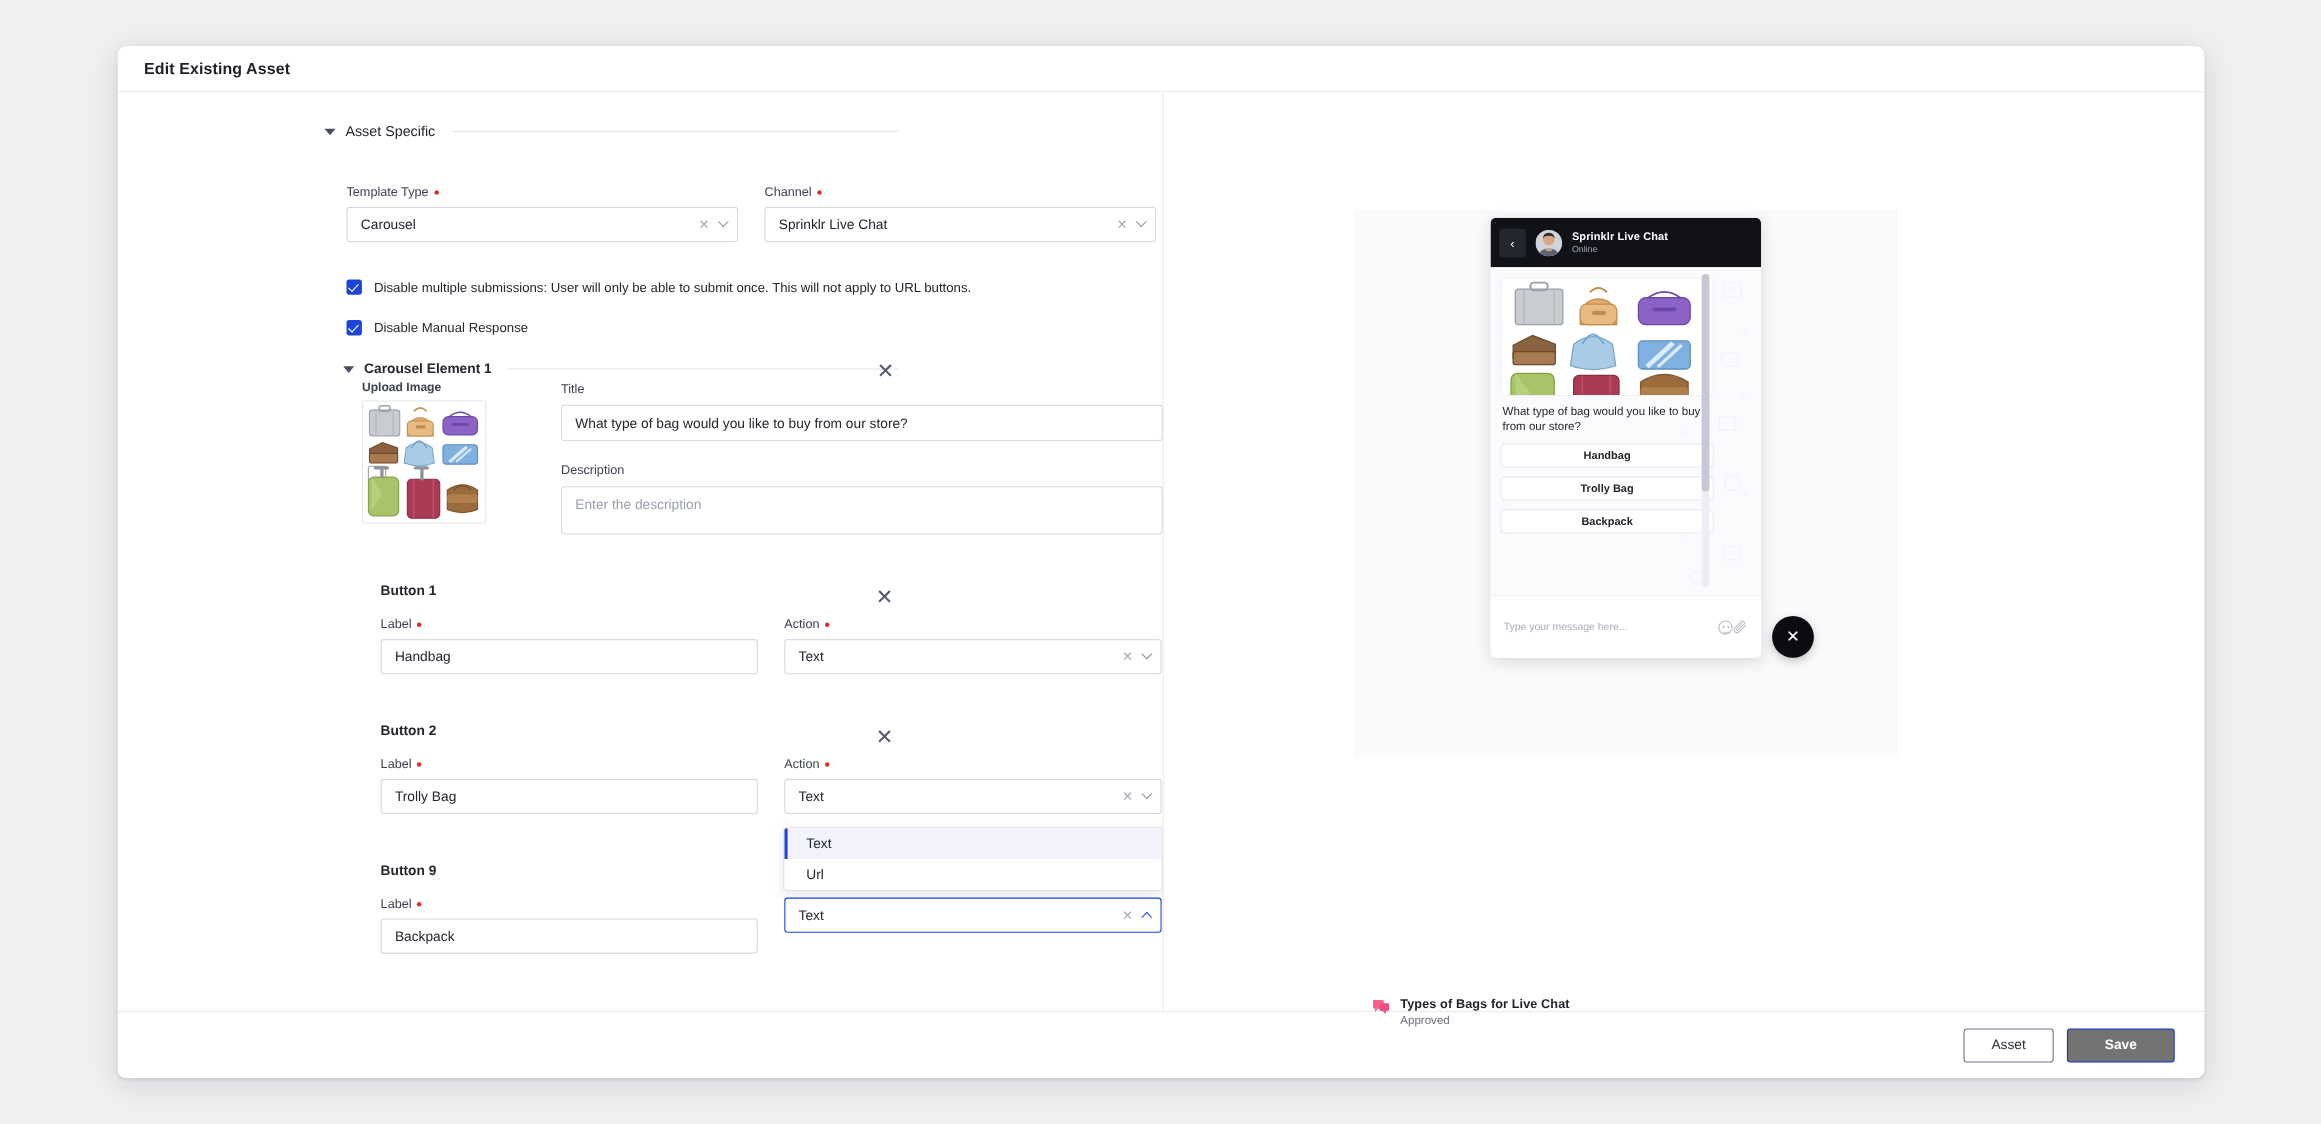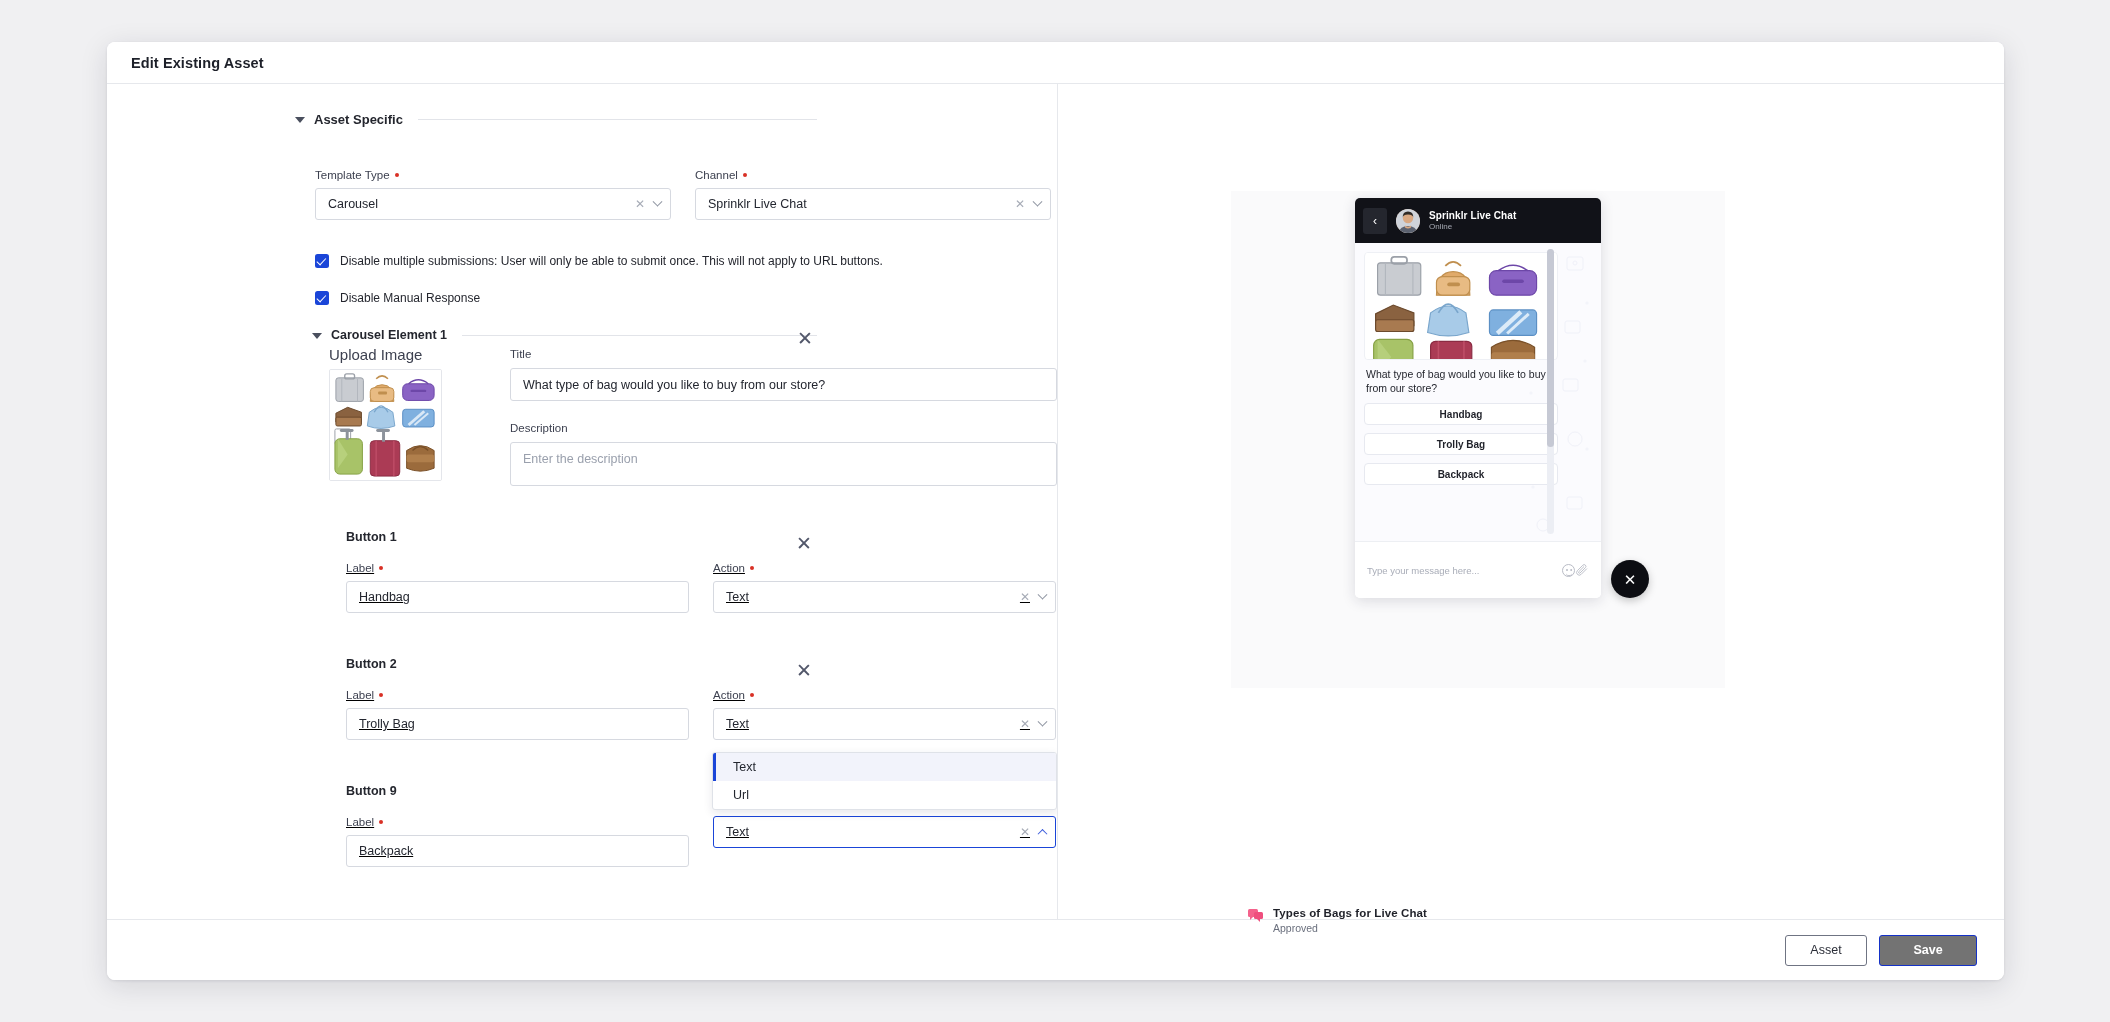--- a/index.html
+++ b/index.html
@@ -50,21 +50,21 @@
     padding-left: 188px; padding-right: 240px;
     margin-bottom: 42px;
   }
   .tri {
     width: 0; height: 0;
     border-left: 5px solid transparent;
     border-right: 5px solid transparent;
     border-top: 6px solid #4a4f5e;
     margin-top: 1px;
   }
-  .section-head .label { font-size: 13px; font-weight: bold; color: #24262e; white-space: nowrap; }
+  .section-head .label { font-size: 13px; font-weight: normal; color: #24262e; white-space: nowrap; }
   .section-head .rule { flex: 1; height: 1px; background: #e2e4e9; margin-left: 6px; }
 
   .field-row { display: flex; gap: 24px; padding-left: 208px; }
   .field { width: 356px; }
   .field-label {
     font-size: 11.5px; color: #3d4150; margin-bottom: 7px;
     display: flex; align-items: center; gap: 5px;
   }
   .req-dot { width: 4px; height: 4px; border-radius: 50%; background: #d93025; display:inline-block; }
 
@@ -105,21 +105,21 @@
   .ce-head .label { font-size: 12.5px; font-weight: bold; color: #24262e; white-space: nowrap; }
   .ce-head .rule { flex: 1; height: 1px; background: #e2e4e9; margin-left: 6px; }
 
   .x-btn {
     position: absolute; font-size: 19px; line-height: 1; color: #52576a;
     font-weight: 300; cursor: pointer; font-family: "Liberation Sans", sans-serif;
   }
 
   .ce-body { display: flex; padding-left: 222px; margin-top: 4px; gap: 24px; }
   .upload-col { width: 115px; }
-  .upload-label { font-size: 15px; color: #3d4150; margin-bottom: 6px; }
+  .upload-label { font-size: 11px; color: #3d4150; margin-bottom: 6px; font-weight: bold; }
   .thumb {
     width: 113px; height: 112px; border: 1px solid #e4e6eb; border-radius: 2px;
     overflow: hidden; background: #fff;
   }
   .thumb svg { display:block; width: 100%; height: 100%; }
 
   .fields-col { width: 596px; padding-top: 2px; margin-left: 44px; }
   .tall-label { font-size: 11.5px; color: #3d4150; margin-bottom: 8px; }
   .text-input {
     height: 33px; border: 1px solid #d6d9e0; border-radius: 3px; background: #fff;
@@ -127,21 +127,21 @@
   }
   .text-area {
     height: 44px; border: 1px solid #d6d9e0; border-radius: 3px; background: #fff;
     padding: 9px 12px; font-size: 12.5px; color: #9aa0ad;
   }
 
   
   .btn-block { margin-top: 44px; position: relative; padding-left: 239px; }
   .btn-block .title { font-size: 12.5px; font-weight: bold; color: #24262e; }
   .btn-fields { display: flex; gap: 24px; margin-top: 18px; }
-  .bf { width: 343px; text-decoration: underline; }
+  .bf { width: 343px; }
 
   
   .dd-menu {
     position: absolute;
     width: 345px;
     background: #fff;
     border: 1px solid #dfe2e8;
     border-radius: 3px;
     box-shadow: 0 3px 10px rgba(25,30,55,.10);
     overflow: hidden;

